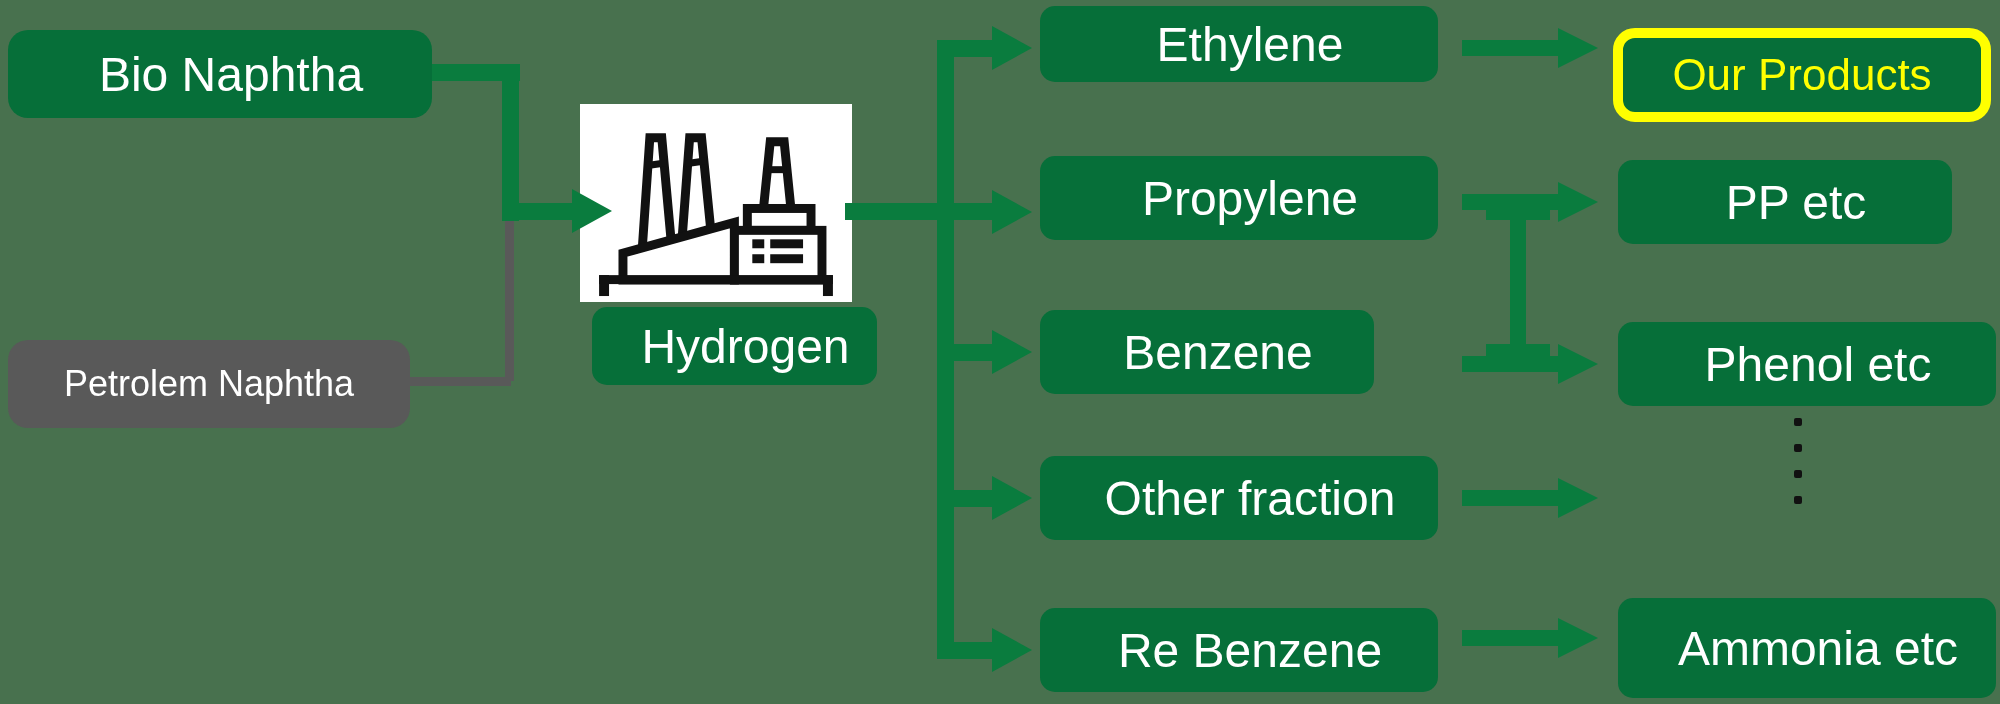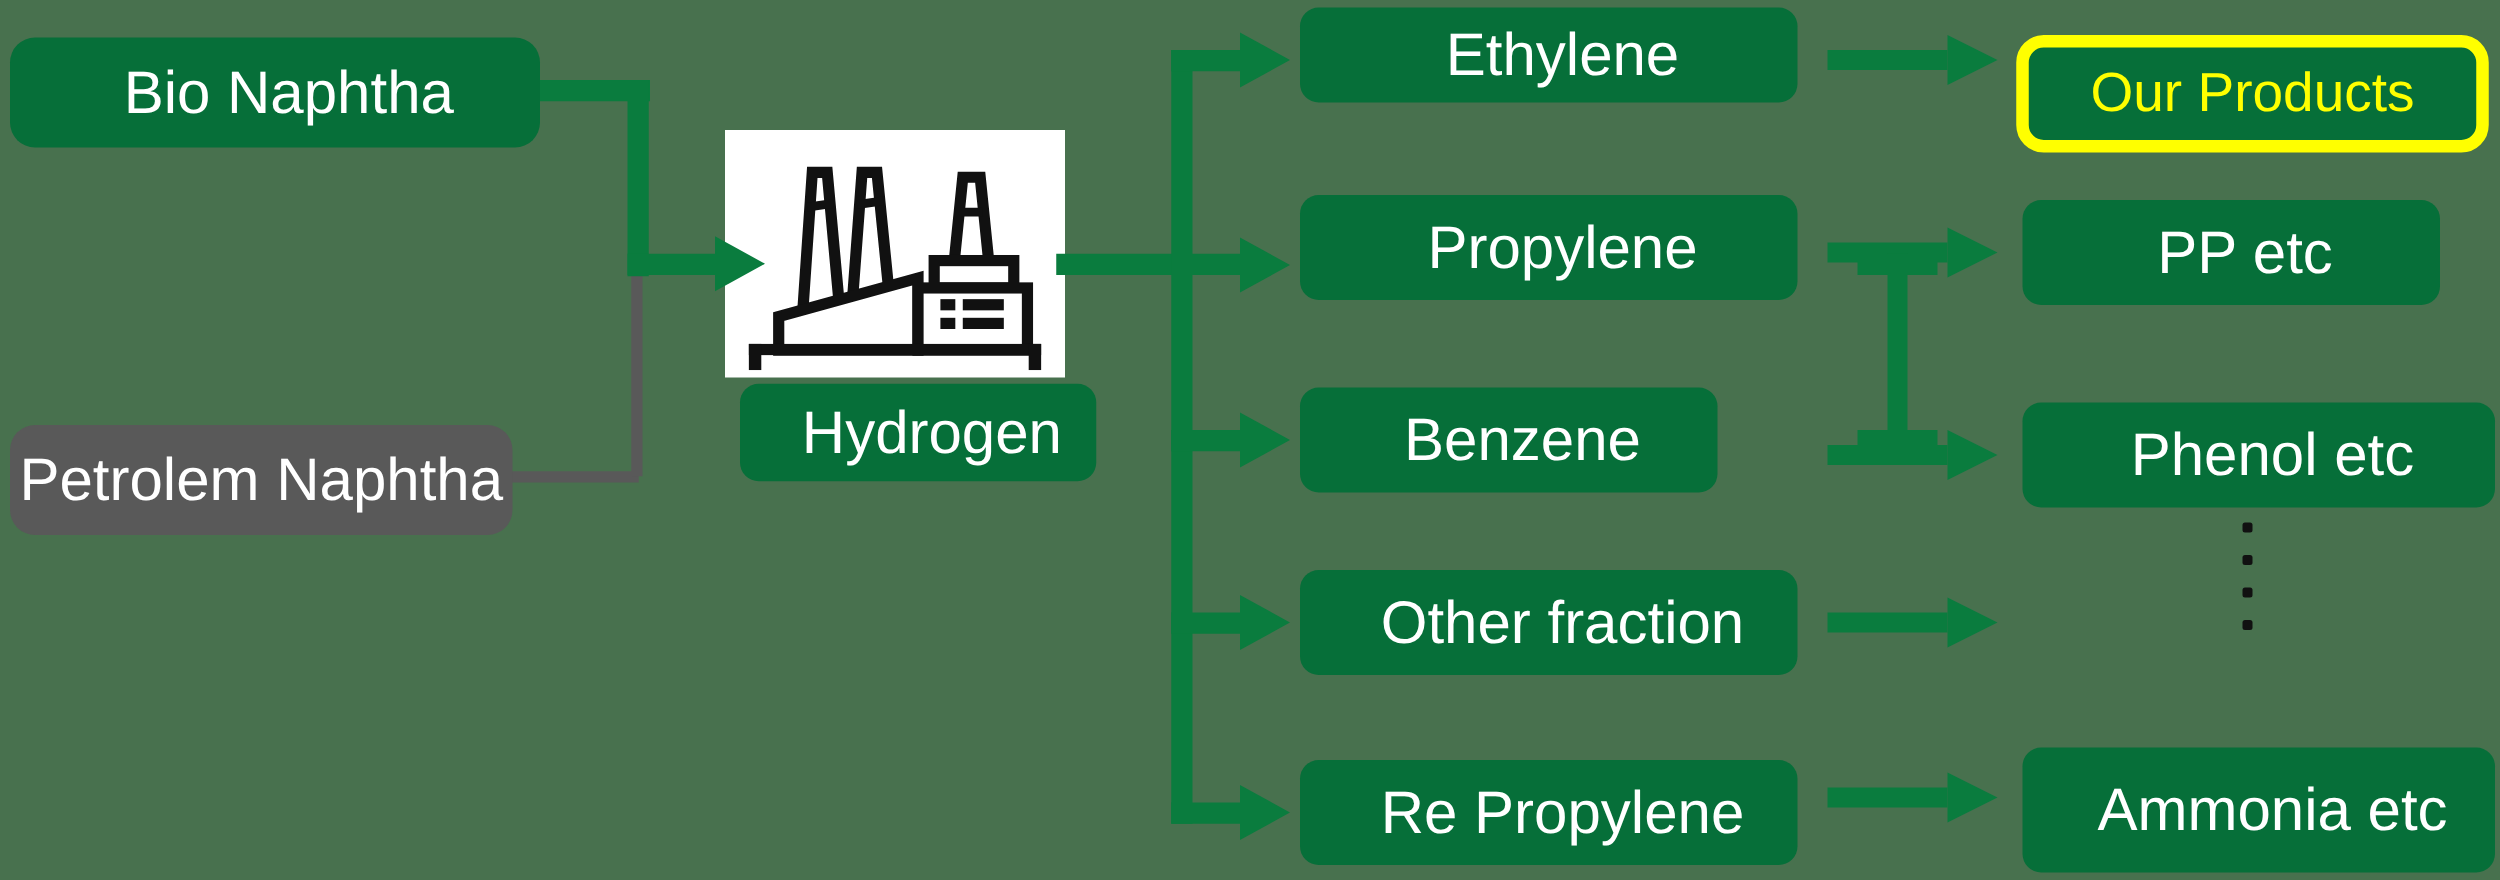--- a/index.html
+++ b/index.html
@@ -22,21 +22,21 @@
   .box{
     position:absolute;
     display:flex;align-items:center;justify-content:center;
     color:var(--text_white);
     white-space:nowrap;
   }
   .green-box{background:var(--box_green);border-radius:15px;}
   .gray-box{background:var(--gray);border-radius:15px;}
   .label-lg{font-size:48px;padding-left:22px;}
   .label-md{font-size:44px;margin-top:25px;}
-  .label-sm{font-size:48px;}
+  .label-sm{font-size:36px;}
   .bar{position:absolute;background:var(--arrow_green);}
   .gray-bar{position:absolute;background:var(--gray);}
   .head-r{
     position:absolute;width:0;height:0;
     border-top:22px solid transparent;
     border-bottom:22px solid transparent;
     border-left:40px solid var(--arrow_green);
   }
   .head-r.small{
     border-top-width:20px;border-bottom-width:20px;
@@ -148,21 +148,21 @@
   <div class="box green-box label-lg" style="left:1040px;top:156px;width:376px;height:84px;">
     <span>Propylene</span>
   </div>
   <div class="box green-box label-lg" style="left:1040px;top:310px;width:312px;height:84px;">
     <span>Benzene</span>
   </div>
   <div class="box green-box label-lg" style="left:1040px;top:456px;width:376px;height:84px;">
     <span>Other fraction</span>
   </div>
   <div class="box green-box label-lg" style="left:1040px;top:608px;width:376px;height:84px;">
-    <span>Re Propylene</span>
+    <span>Re Benzene</span>
   </div>
 
   <div class="highlight-box label-md" style="left:1613px;top:3px;width:378px;height:94px;">
     <span>Our Products</span>
   </div>
   <div class="box green-box label-lg" style="left:1618px;top:160px;width:312px;height:84px;">
     <span>PP etc</span>
   </div>
   <div class="box green-box label-lg" style="left:1618px;top:322px;width:356px;height:84px;align-items:center;">
     <span>Phenol etc</span>

